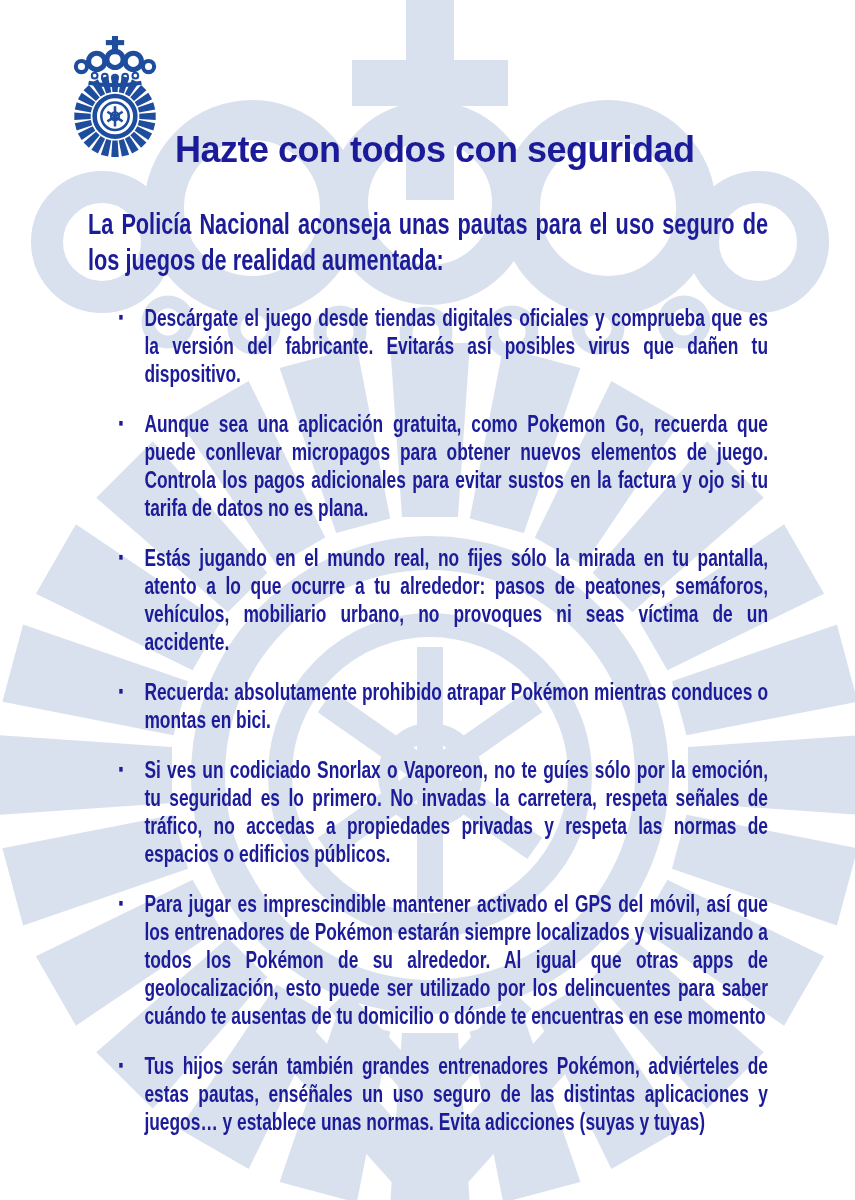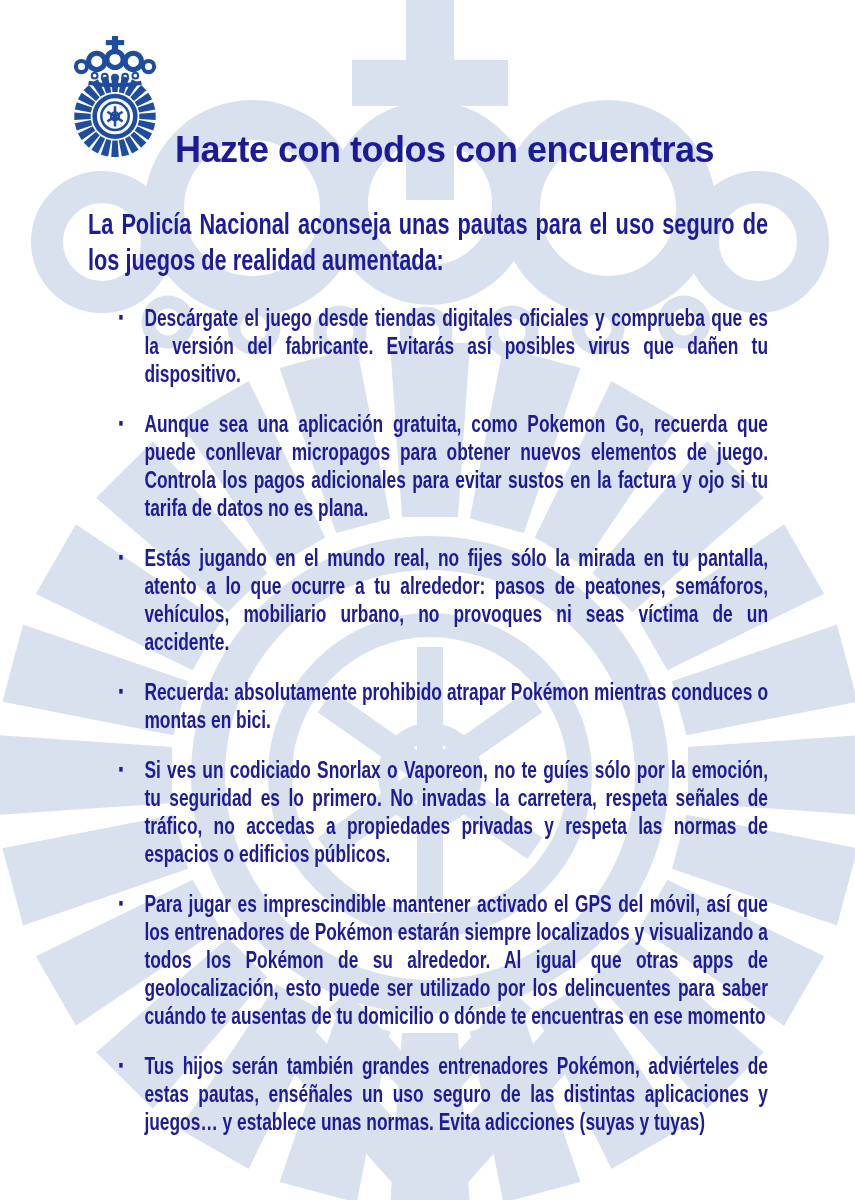--- a/index.html
+++ b/index.html
@@ -145,21 +145,21 @@
       <use href="#rays" transform="translate(60 79) scale(0.0926)"></use>
       <g fill="none" stroke="currentColor">
         <circle cx="60" cy="79" r="20" stroke-width="4.5"></circle>
         <circle cx="60" cy="79" r="13.5" stroke-width="2.5"></circle>
         <path d="M60 69 V89 M52.5 74.5 L67.5 84 M67.5 74.5 L52.5 84" stroke-width="2.5"></path>
         <circle cx="60" cy="79" r="4" stroke-width="2"></circle>
       </g>
     </g>
   </svg>
 
-  <h1 class="title">Hazte con todos con encuentras</h1>
+  <h1 class="title">Hazte con todos con seguridad</h1>
 
   <div class="text-col">
     <p class="intro">La Policía Nacional aconseja unas pautas para el uso seguro de los juegos de realidad aumentada:</p>
 
     <ul class="guidelines">
       <li>
         <span class="bullet">▪</span>
         <span>Descárgate el juego desde tiendas digitales oficiales y comprueba que es la versión del fabricante. Evitarás así posibles virus que dañen tu dispositivo.</span>
       </li>
       <li>

